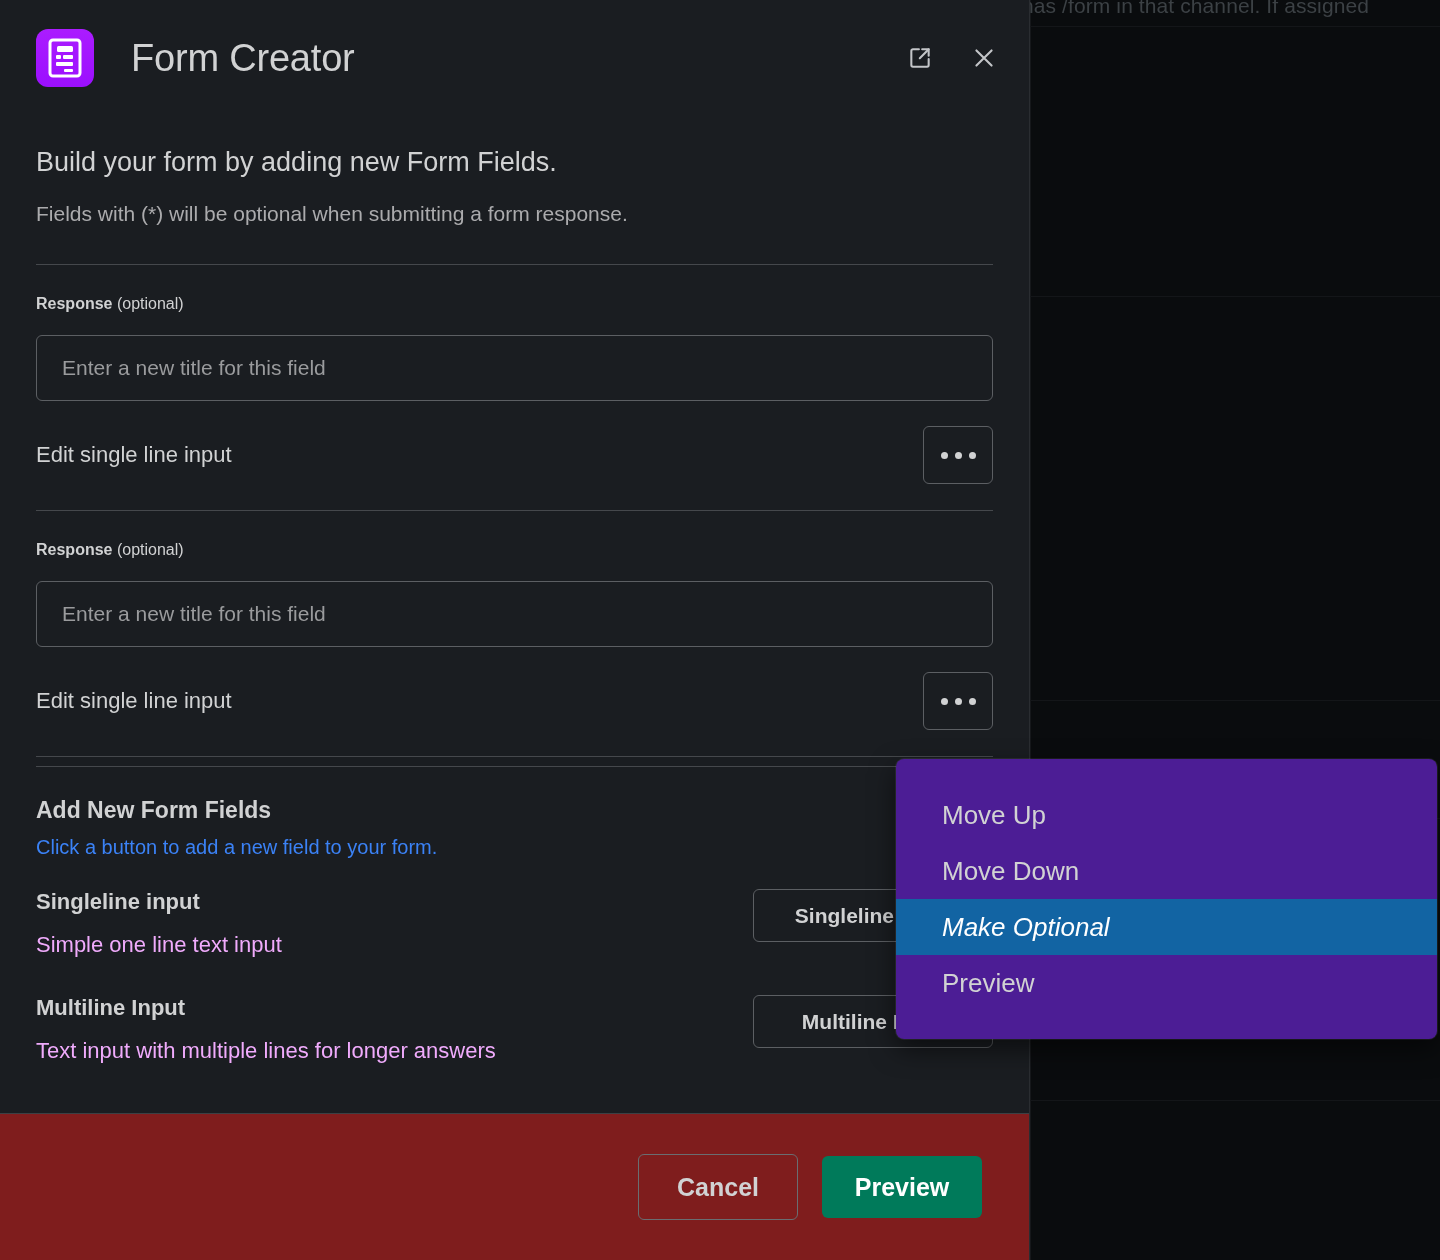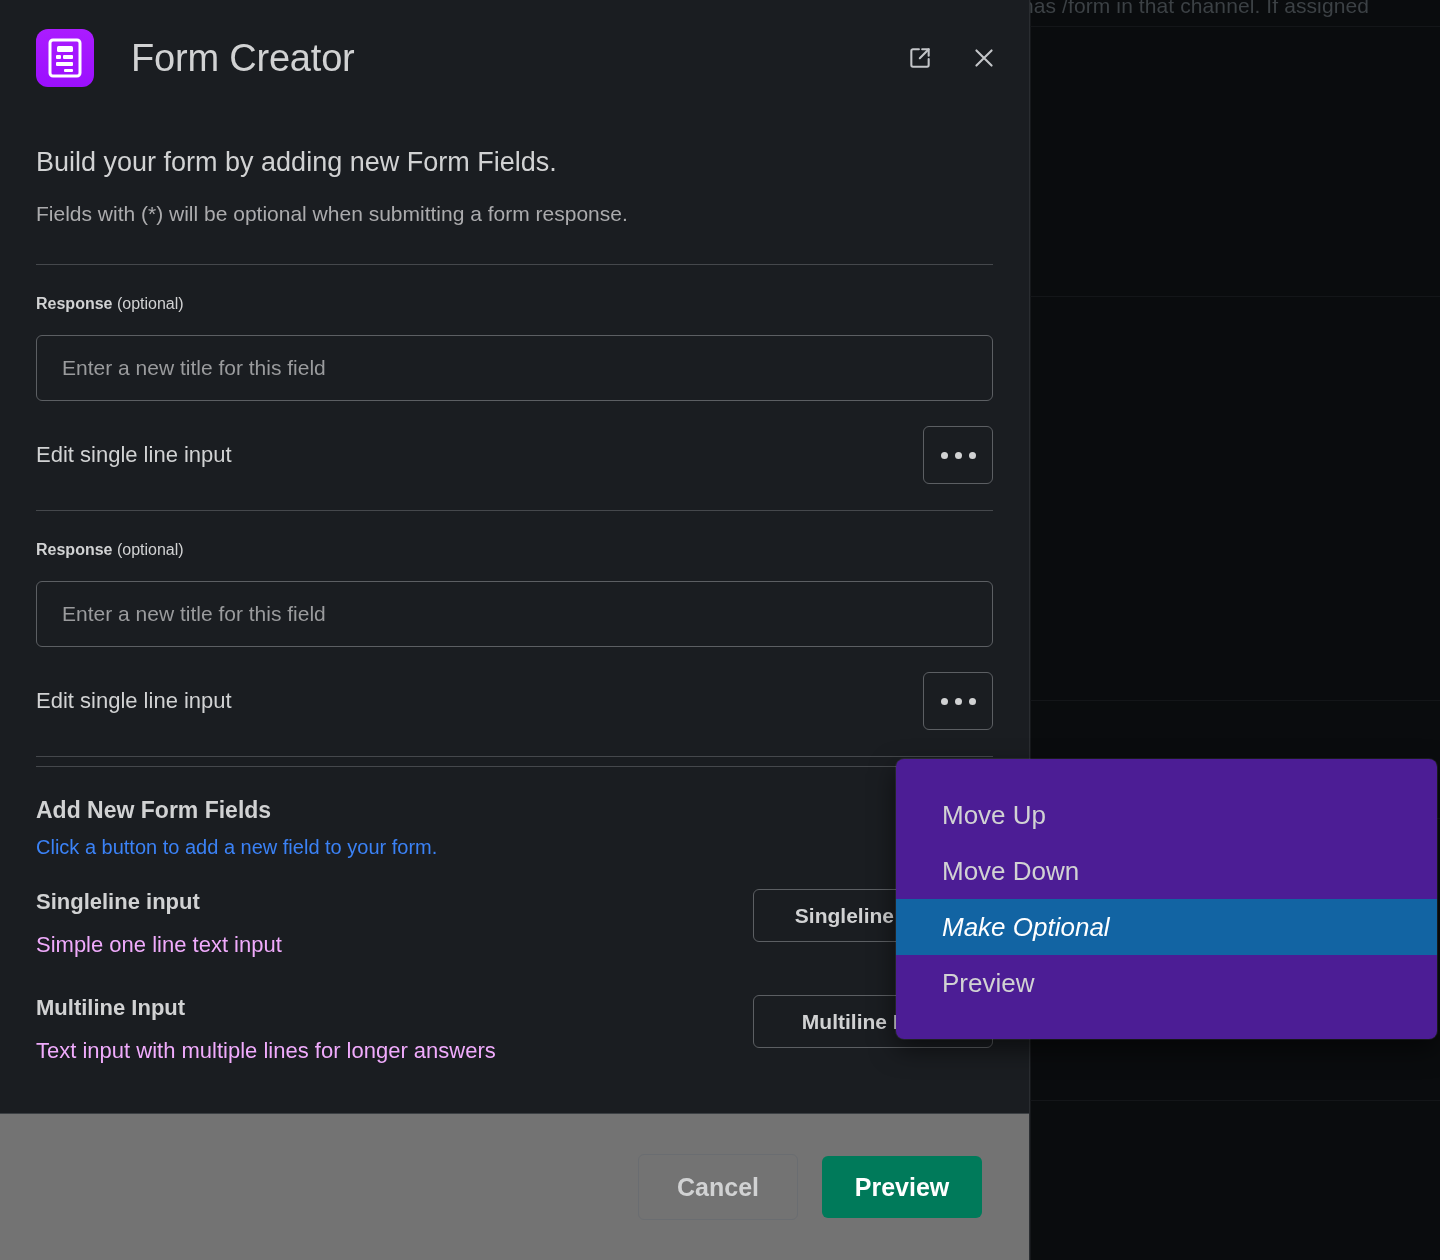--- a/index.html
+++ b/index.html
@@ -183,21 +183,21 @@
   }
 
   
   #modal-footer {
     position:absolute;
     left:0; bottom:0;
     width:1030px; height:147px;
     border-top:1px solid #3c4044;
     display:flex; align-items:center; justify-content:flex-end;
     padding-right:48px; gap:24px;
-    background:#737373;
+    background:#7f1d1d;
   }
   .btn-secondary {
     min-width:160px; height:66px;
     border:1px solid #6a6d71;
     border-radius:6px;
     background:transparent;
     color:#d1d2d3;
     font-size:25px; font-weight:700;
     font-family:"Liberation Sans", sans-serif;
     cursor:pointer;

